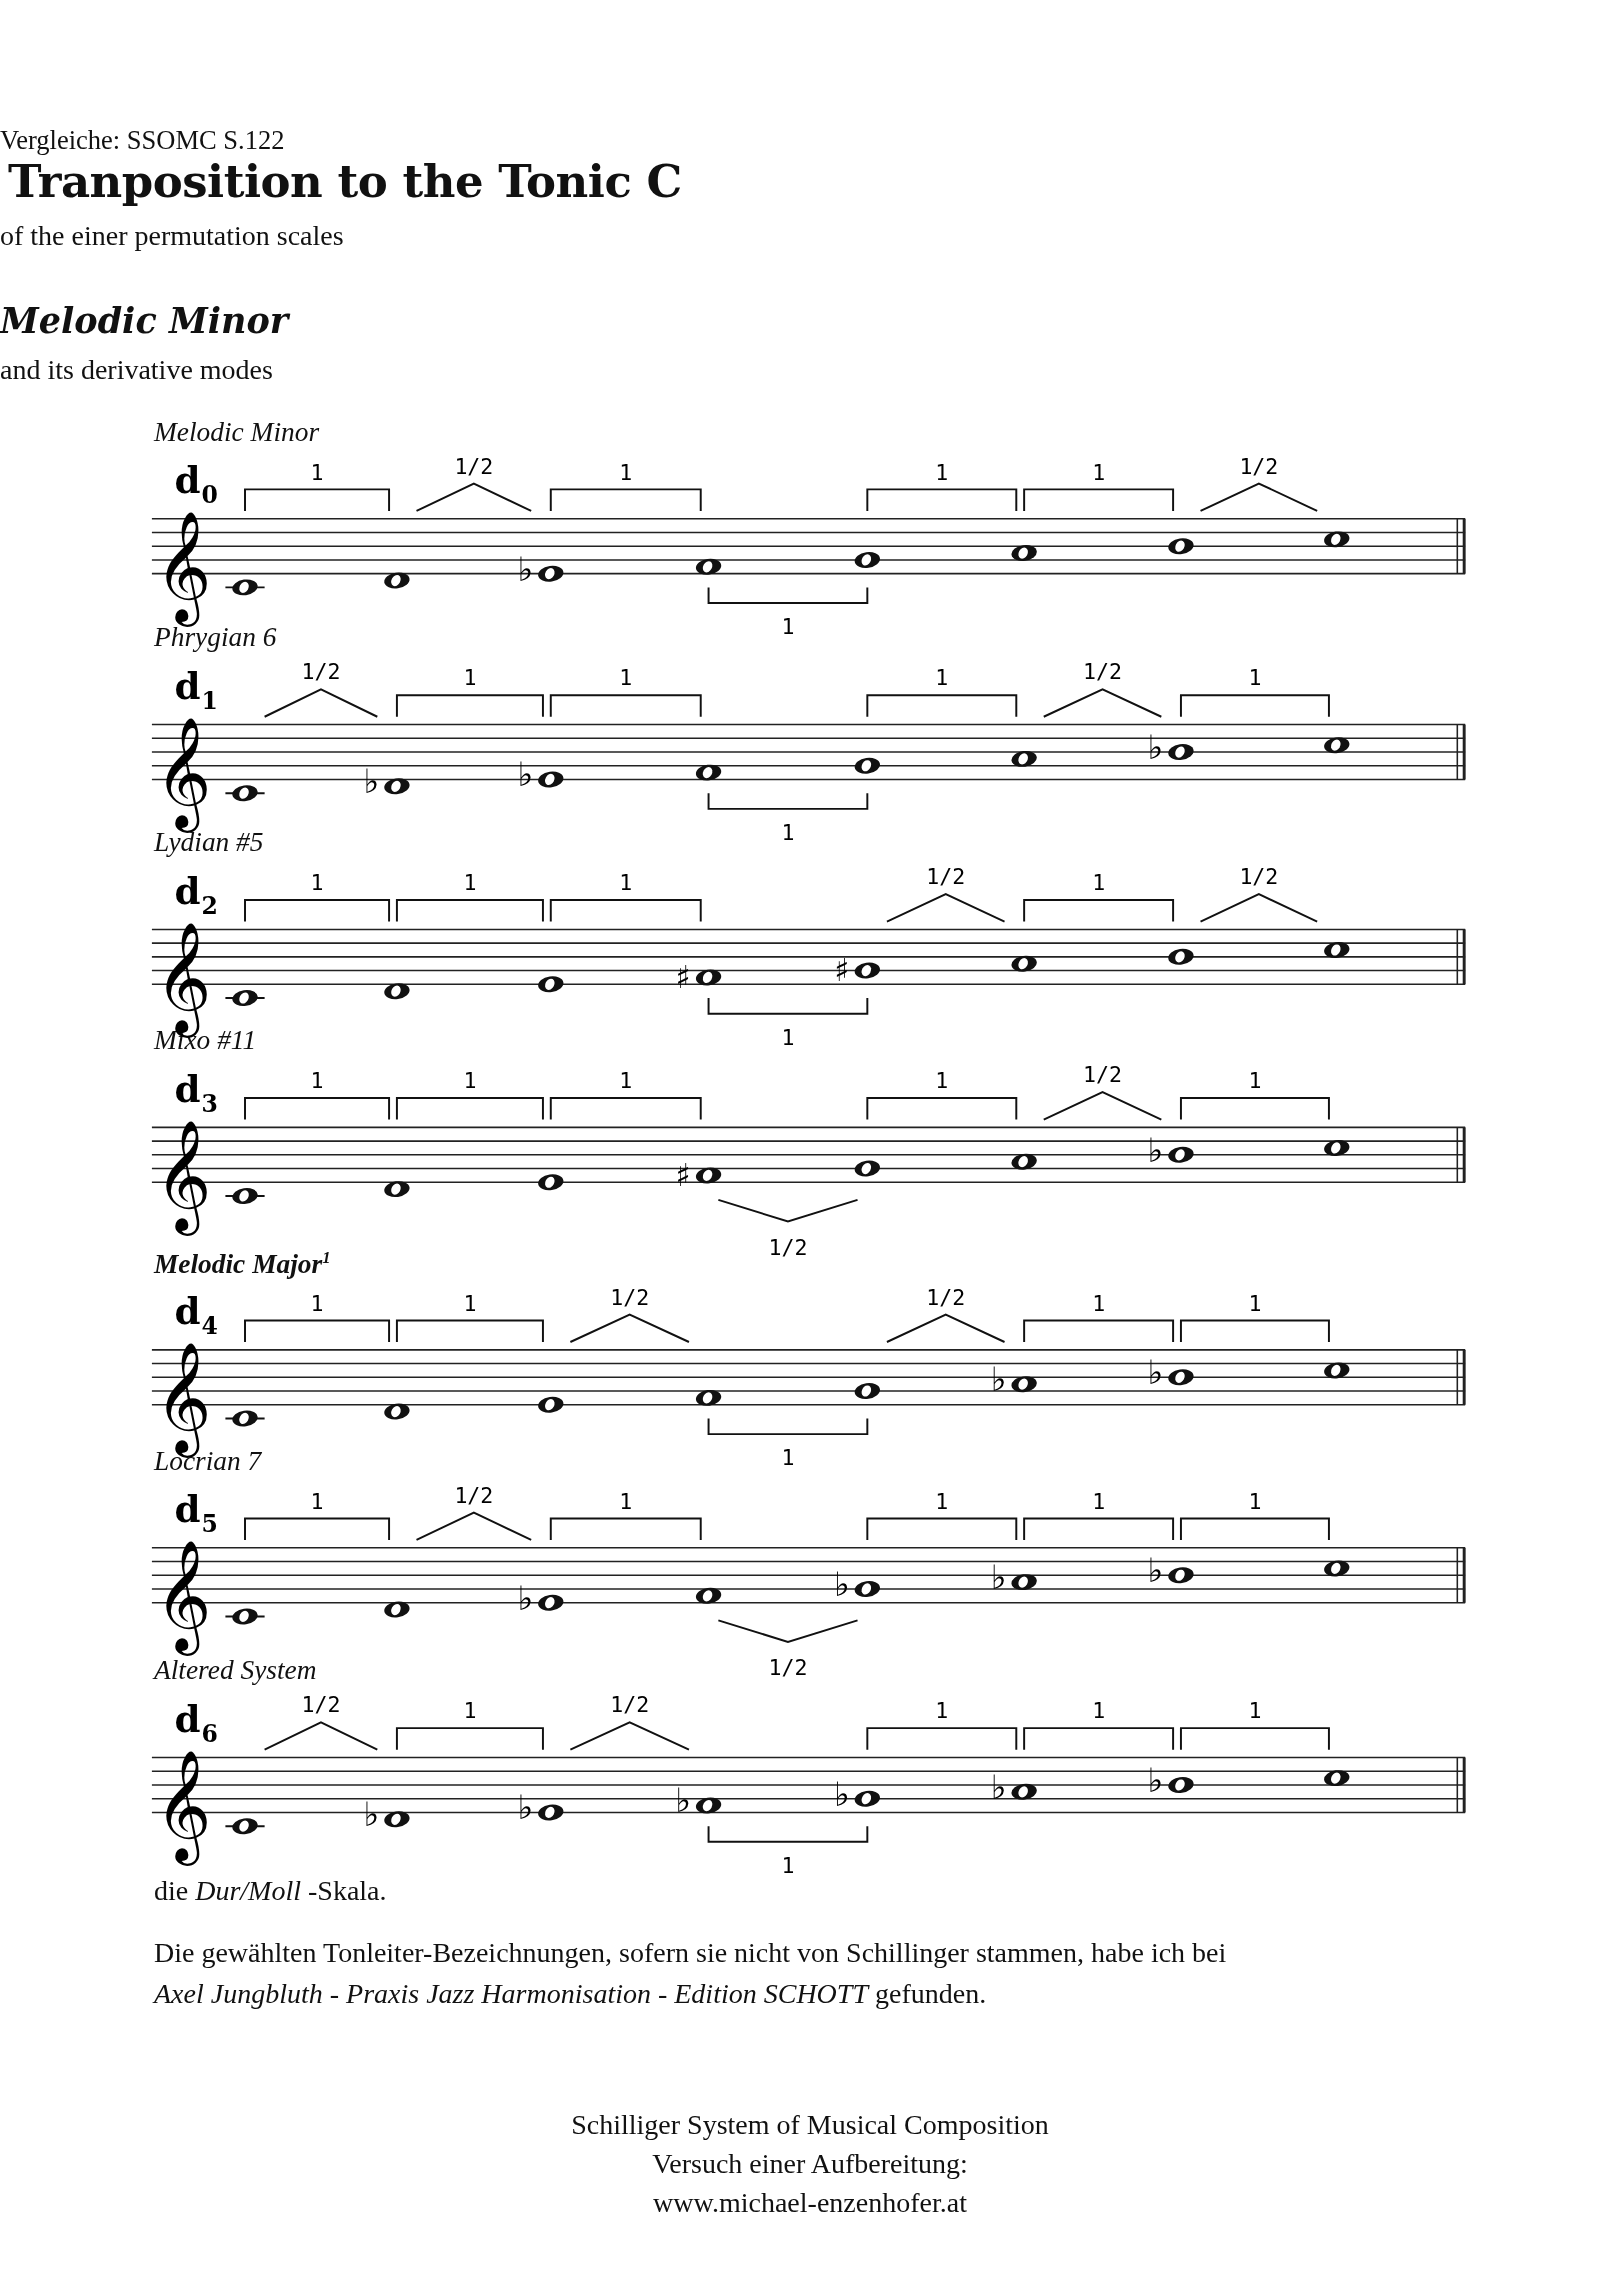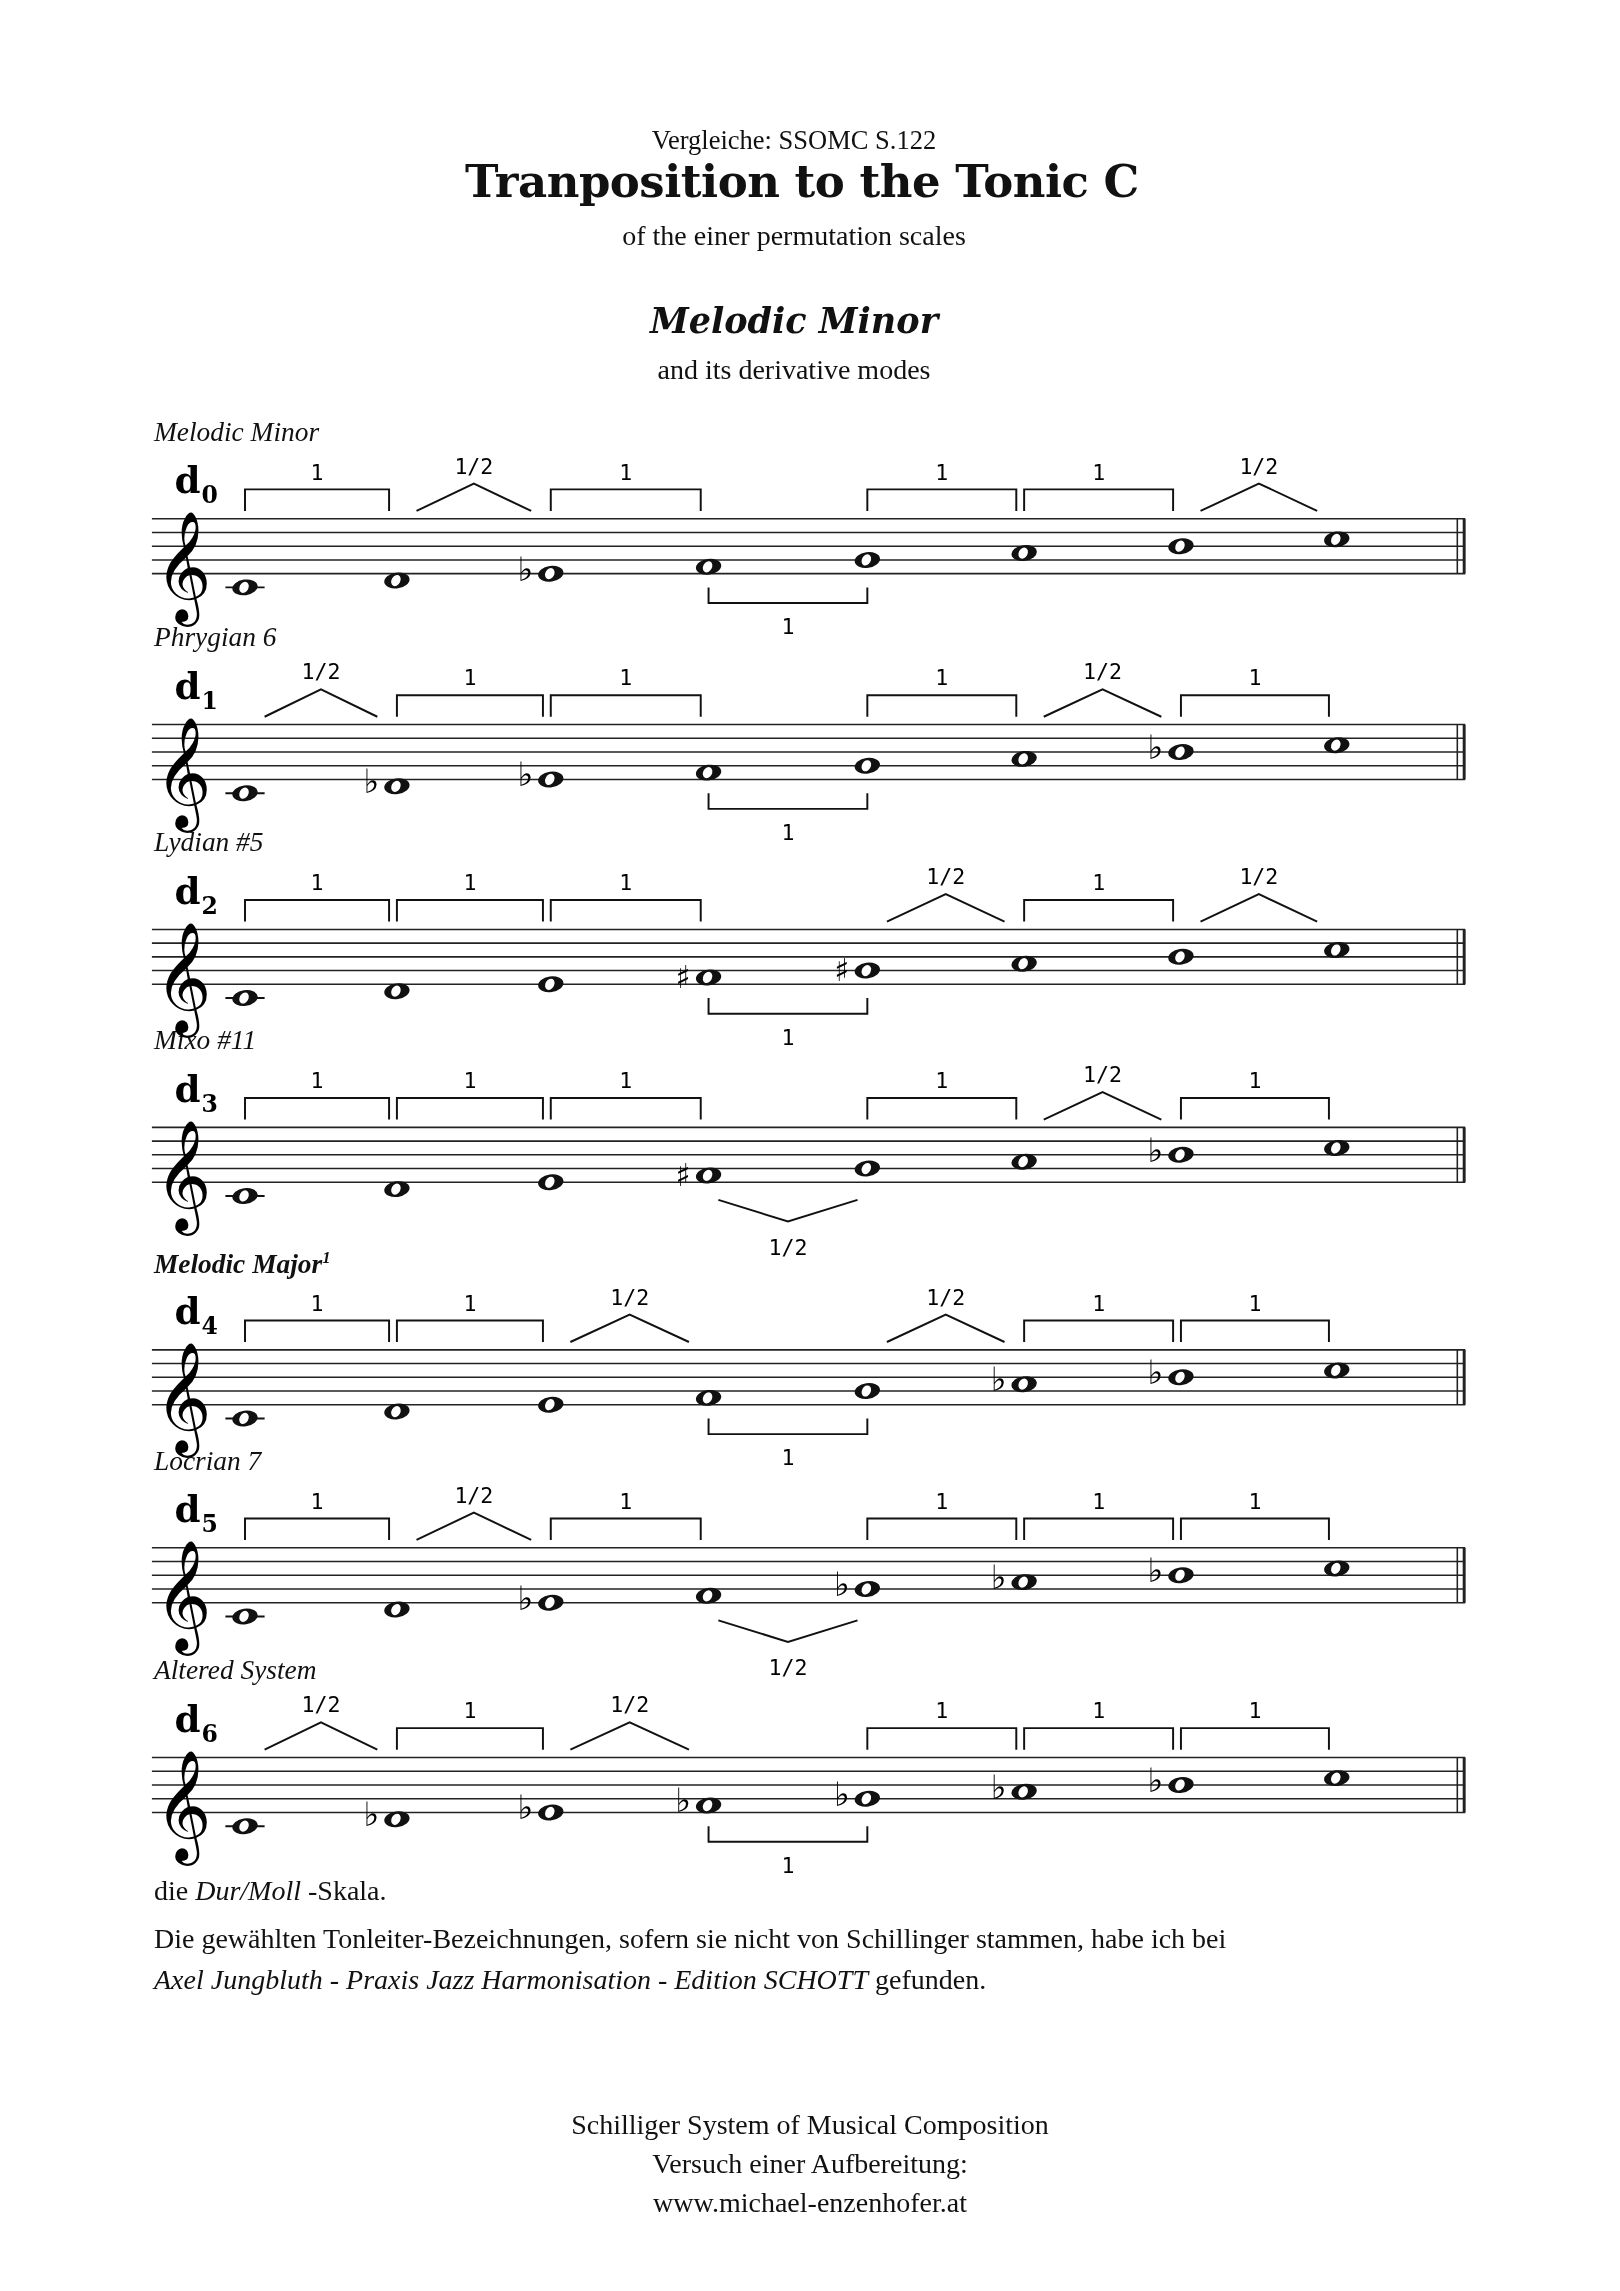--- a/index.html
+++ b/index.html
@@ -1,18 +1,18 @@
 <!DOCTYPE html>
 <html><head>
 <meta charset="utf-8">
 <style>
   html, body { margin:0; padding:0; background:#ffffff; }
   body { width:1620px; height:2292px; position:relative; overflow:hidden;
          font-family:"DejaVu Serif","Liberation Serif",serif; color:#111; }
-  .center { position:absolute; left:0; width:1588px; text-align:center; }
+  .center { position:absolute; left:0; width:1588px; }
   #hdr-compare { top:125px; font-size:26.5px; font-family:"Liberation Serif",serif; }
   #hdr-title { top:155px; font-size:45px; font-weight:bold; font-family:"DejaVu Serif",serif; letter-spacing:-0.5px;padding-left:8px; }
   #hdr-sub { top:220px; font-size:28px; font-family:"Liberation Serif",serif; }
   #hdr-section { top:300px; font-size:35px; font-style:italic; font-weight:bold; font-family:"DejaVu Serif",serif; }
   #hdr-sec-sub { top:354px; font-size:28px; font-family:"Liberation Serif",serif; }
   .sys-label { position:absolute; left:154px; font-size:27.4px; font-style:italic; font-family:"Liberation Serif",serif; }
   .sys-label sup { font-size:16.7px; }
   svg.score { position:absolute; left:0; top:0; }
   .footnote { position:absolute; left:154px; width:1323px; font-size:28px; line-height:41px; font-family:"Liberation Serif",serif; }
   .footnote sup { font-size:17.6px; }
@@ -559,21 +559,21 @@
       </g>
       <g>
         <polyline points="1205,1785 1205,1763 1356,1763 1356,1785" fill="none" stroke="#111" stroke-width="2"></polyline>
         <text x="1280.5" y="1753" text-anchor="middle" font-size="22" font-family="DejaVu Sans Mono, monospace">1</text>
       </g>
     </g>
   </svg>
 
 <div class="footnote" style="top:1870px;">
   <div><span>die </span><i>Dur/Moll</i><span> -Skala.</span></div>
-  <div style="margin-top:7px;">
+  <div style="margin-top:21px;">
     <span>Die gewählten Tonleiter-Bezeichnungen, sofern sie nicht von Schillinger stammen, habe ich bei</span><br>
     <i>Axel Jungbluth - Praxis Jazz Harmonisation - Edition SCHOTT</i><span> gefunden.</span>
   </div>
 </div>
 
 <div class="footer" style="top:2105px;">
   <div>Schilliger System of Musical Composition</div>
   <div>Versuch einer Aufbereitung:</div>
   <div>www.michael-enzenhofer.at</div>
 </div>

